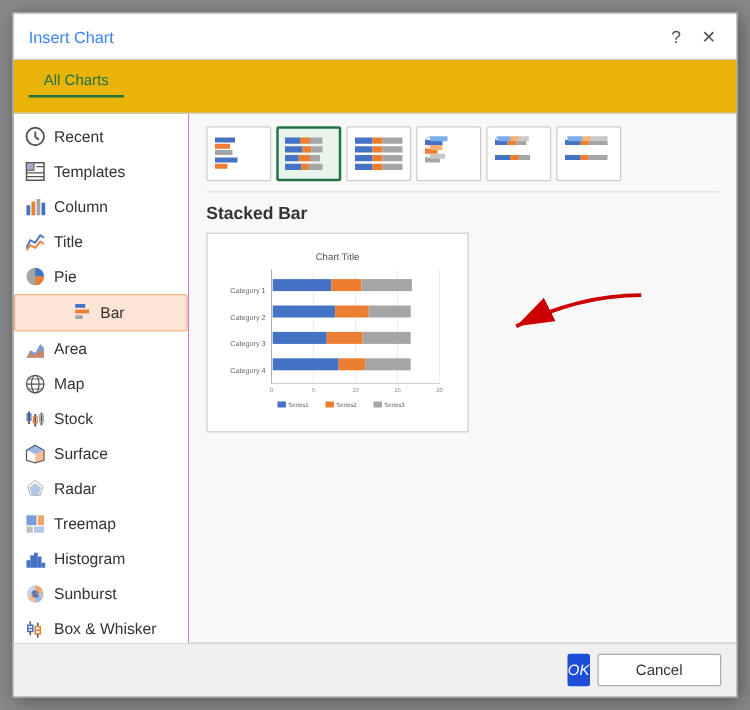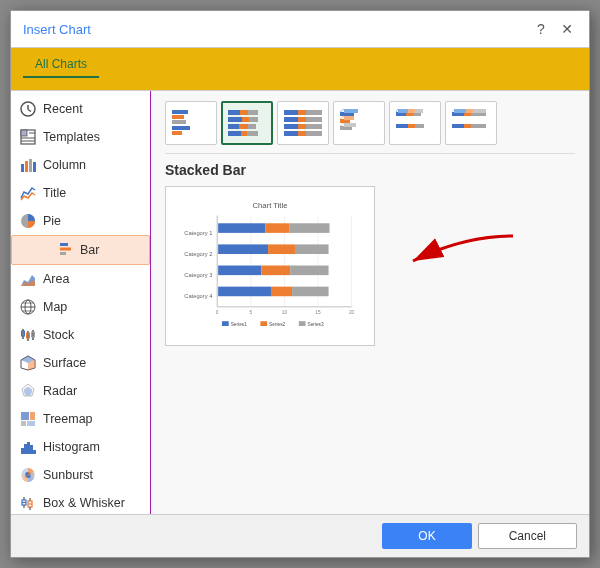--- a/index.html
+++ b/index.html
@@ -162,27 +162,28 @@
     
     .bottom-bar {
       background: #f0f0f0;
       border-top: 1px solid #ccc;
       padding: 8px 12px;
       display: flex;
       justify-content: flex-end;
       gap: 6px;
     }
     .btn-ok {
-      background: #3b82f6;
+      background: #1d4ed8;
       color: white;
       border: none;
-      padding: 5px 36px;
+      padding: 5px 0;
       font-size: 12px;
       cursor: pointer;
       border-radius: 2px;
+      font-style: italic;
     }
     .btn-cancel {
       background: #fff;
       color: #333;
       border: 1px solid #aaa;
       padding: 5px 30px;
       font-size: 12px;
       cursor: pointer;
       border-radius: 2px;
     }

